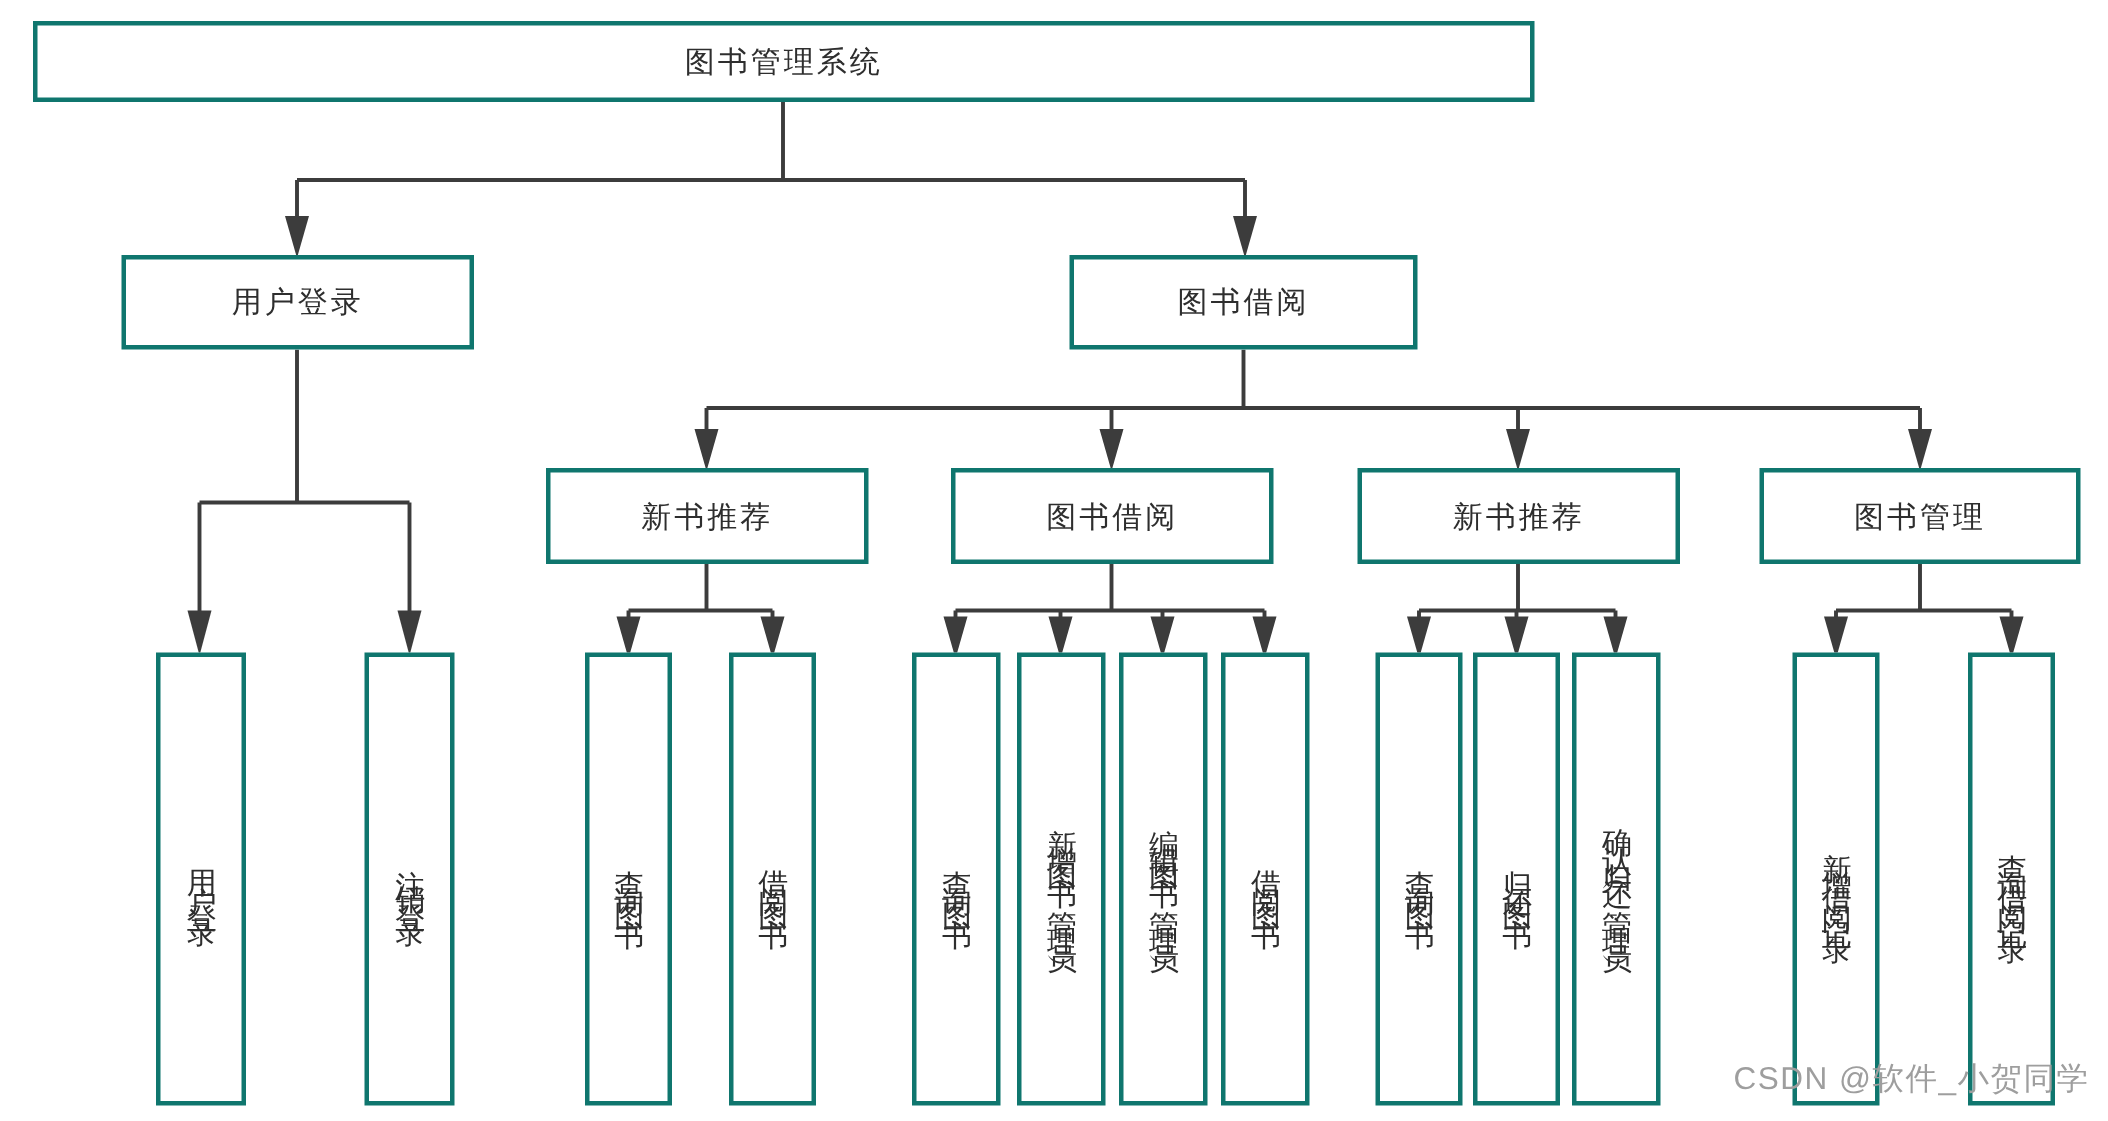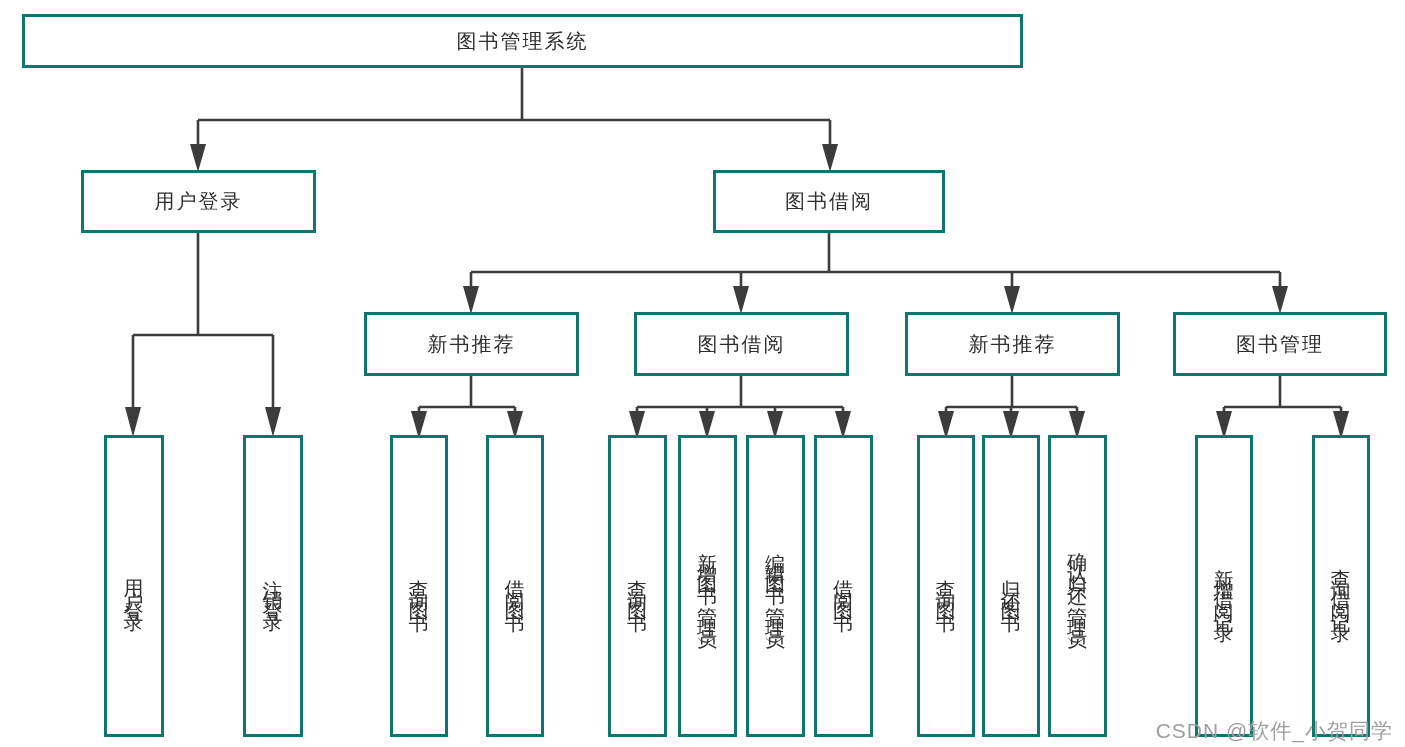--- a/index.html
+++ b/index.html
@@ -30,21 +30,21 @@
     writing-mode:vertical-rl;
     text-orientation:mixed;
     font-size:20px;
     letter-spacing:11px;
     line-height:1;
   }
   .vbox span{display:block;}
   .watermark{
     position:absolute;
     right:12px;
-    bottom:2px;
+    bottom:14px;
     font-size:21px;
     color:#9e9e9e;
     letter-spacing:1px;
     z-index:5;
     white-space:nowrap;
   }
 </style>
 </head>
 <body>
 

